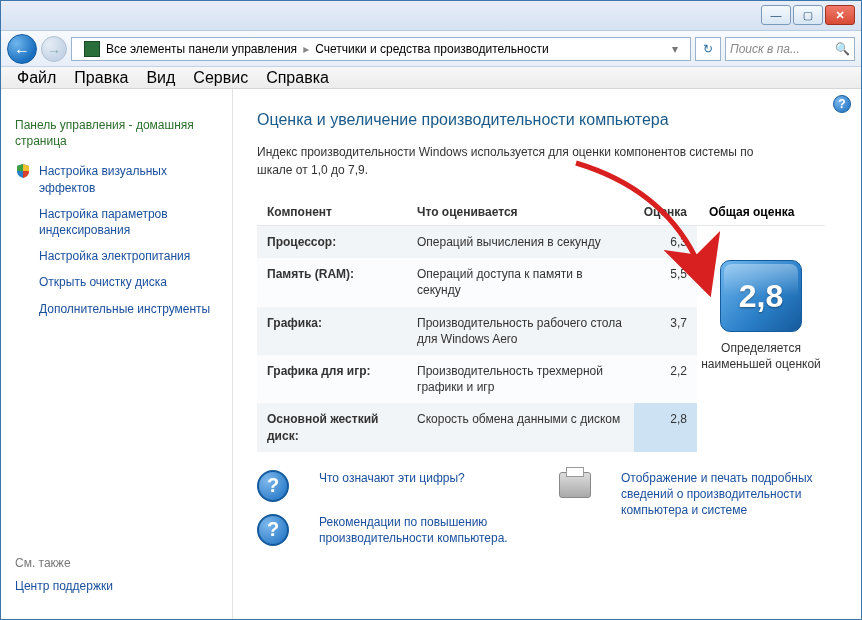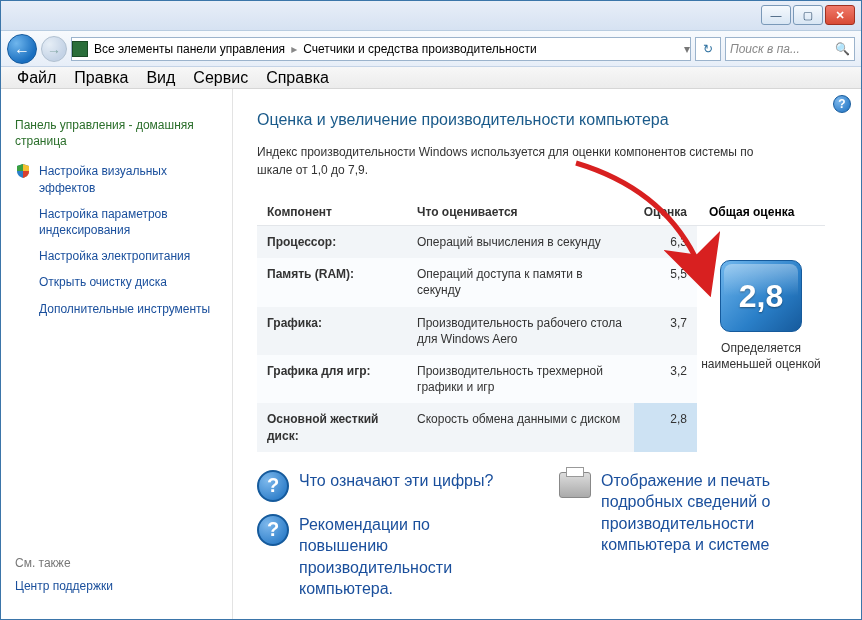--- a/index.html
+++ b/index.html
@@ -10,21 +10,21 @@
   .titlebar { height: 30px; background: linear-gradient(#e8eef8,#d6e2f2); border-bottom: 1px solid #b8cce0; position: relative; }
   .win-controls { position: absolute; right: 6px; top: 4px; display: flex; gap: 2px; }
   .win-btn { width: 30px; height: 20px; border: 1px solid #7a99b8; border-radius: 3px; display: flex; align-items: center; justify-content: center; background: linear-gradient(#f5f9fd,#d8e6f4); font-size: 11px; color: #2a4a6a; cursor: default; }
   .win-btn.close { background: linear-gradient(#f07a6a,#d84a35); border-color: #a03020; color: #fff; font-weight: bold; }
 
   
   .navbar { height: 36px; background: linear-gradient(#f7fafd,#e7eef8); border-bottom: 1px solid #c4d3e6; display: flex; align-items: center; padding: 0 6px; gap: 4px; }
   .nav-back, .nav-fwd { width: 30px; height: 30px; border-radius: 50%; display: flex; align-items: center; justify-content: center; }
   .nav-back { background: radial-gradient(circle at 30% 30%, #6fb6ed, #1a6fc0 70%); color: #fff; font-size: 16px; border: 1px solid #145a9e; }
   .nav-fwd { background: radial-gradient(circle at 30% 30%, #e6eef6, #c4d3e6 70%); color: #8aa; font-size: 14px; border: 1px solid #b0c0d0; width: 26px; height: 26px; }
-  .address { flex: 1; height: 24px; border: 1px solid #9bb3cc; background: #fff; display: flex; align-items: center; padding: 0 0; gap: 6px; }
+  .address { flex: 1; height: 24px; border: 1px solid #9bb3cc; background: #fff; display: flex; align-items: center; padding: 0 12px; gap: 6px; }
   .addr-icon { width: 16px; height: 16px; background: #2a6e3a; border: 1px solid #1a4a25; }
   .crumb { color: #000; }
   .sep { color: #888; }
   .addr-drop { margin-left: auto; color: #777; }
   .refresh { width: 26px; height: 24px; border: 1px solid #9bb3cc; background: #fff; display: flex; align-items: center; justify-content: center; color: #2a6e9e; }
   .searchbox { width: 130px; height: 24px; border: 1px solid #9bb3cc; background: #fff; display: flex; align-items: center; padding: 0 4px; color: #888; font-style: italic; gap: 4px; }
   .searchbox .mag { margin-left: auto; color: #2a6e9e; font-style: normal; }
 
   
   .menubar { height: 22px; background: linear-gradient(#f7f7f7,#ececec); border-bottom: 1px solid #d6d6d6; display: flex; align-items: center; gap: 2px; padding: 0 8px; font-size: 16px; }
@@ -62,21 +62,21 @@
   .badge-wrap { padding-top: 34px; }
   .badge { width: 82px; height: 72px; margin: 0 auto 8px auto; border-radius: 10px; background: linear-gradient(135deg,#6fb6ed 0%, #2a7fc8 60%, #165a9c 100%); border: 1px solid #155a9c; display: flex; align-items: center; justify-content: center; color: #fff; font-size: 32px; font-weight: bold; text-shadow: 0 1px 2px rgba(0,0,0,.4); position:relative; }
   .badge::before { content:""; position:absolute; inset:3px; border-radius:8px; background: linear-gradient(rgba(255,255,255,.35), rgba(255,255,255,0) 50%); pointer-events:none;}
   .badge-caption { font-size: 12px; color: #333; line-height: 1.35; }
 
   .links-row { display: flex; margin-top: 18px; gap: 24px; }
   .link-block { display: flex; gap: 10px; align-items: flex-start; }
   .q-icon { width:32px; height:32px; border-radius:50%; background: radial-gradient(circle at 30% 30%, #7db8ec, #1a6fc0); color:#fff; font-weight:bold; font-size:20px; display:flex;align-items:center;justify-content:center; border:2px solid #155a9c; flex-shrink:0;}
   .printer-icon { width:32px;height:26px; background:linear-gradient(#ddd,#aaa); border:1px solid #888; border-radius:3px; position:relative; flex-shrink:0; margin-top:2px;}
   .printer-icon::before{content:"";position:absolute;top:-6px;left:6px;right:6px;height:8px;background:#fff;border:1px solid #999;}
-  .content-link { color: #1a4f9c; font-size: 16px; line-height: 1.35; max-width: 200px; }
+  .content-link { color: #1a4f9c; font-size: 12px; line-height: 1.35; max-width: 200px; margin-left: 20px; }
 
   
   .arrow-svg { position: absolute; top: 152px; left: 555px; width: 180px; height: 170px; pointer-events: none; z-index: 50; }
 
 </style>
 </head>
 <body>
 
 <div class="window">
 
@@ -176,21 +176,21 @@
             <td class="score">5,5</td>
           </tr>
           <tr>
             <td class="comp">Графика:</td>
             <td>Производительность рабочего стола для Windows Aero</td>
             <td class="score">3,7</td>
           </tr>
           <tr>
             <td class="comp">Графика для игр:</td>
             <td>Производительность трехмерной графики и игр</td>
-            <td class="score">3,2</td>
+            <td class="score">2,2</td>
           </tr>
           <tr class="low">
             <td class="comp">Основной жесткий диск:</td>
             <td>Скорость обмена данными с диском</td>
             <td class="score">2,8</td>
           </tr>
         </tbody>
           </table>
 
         <div class="overall-col">

